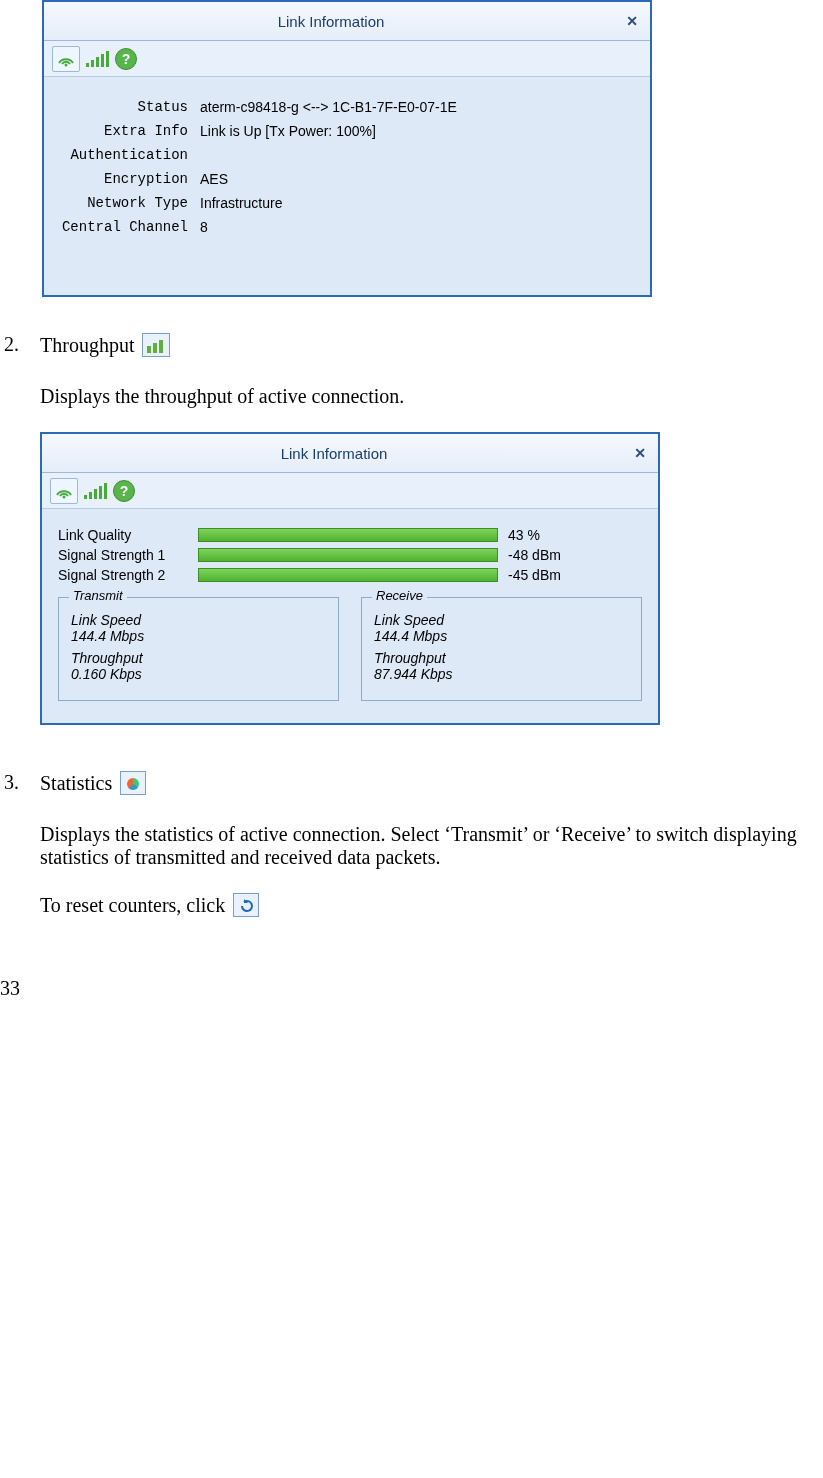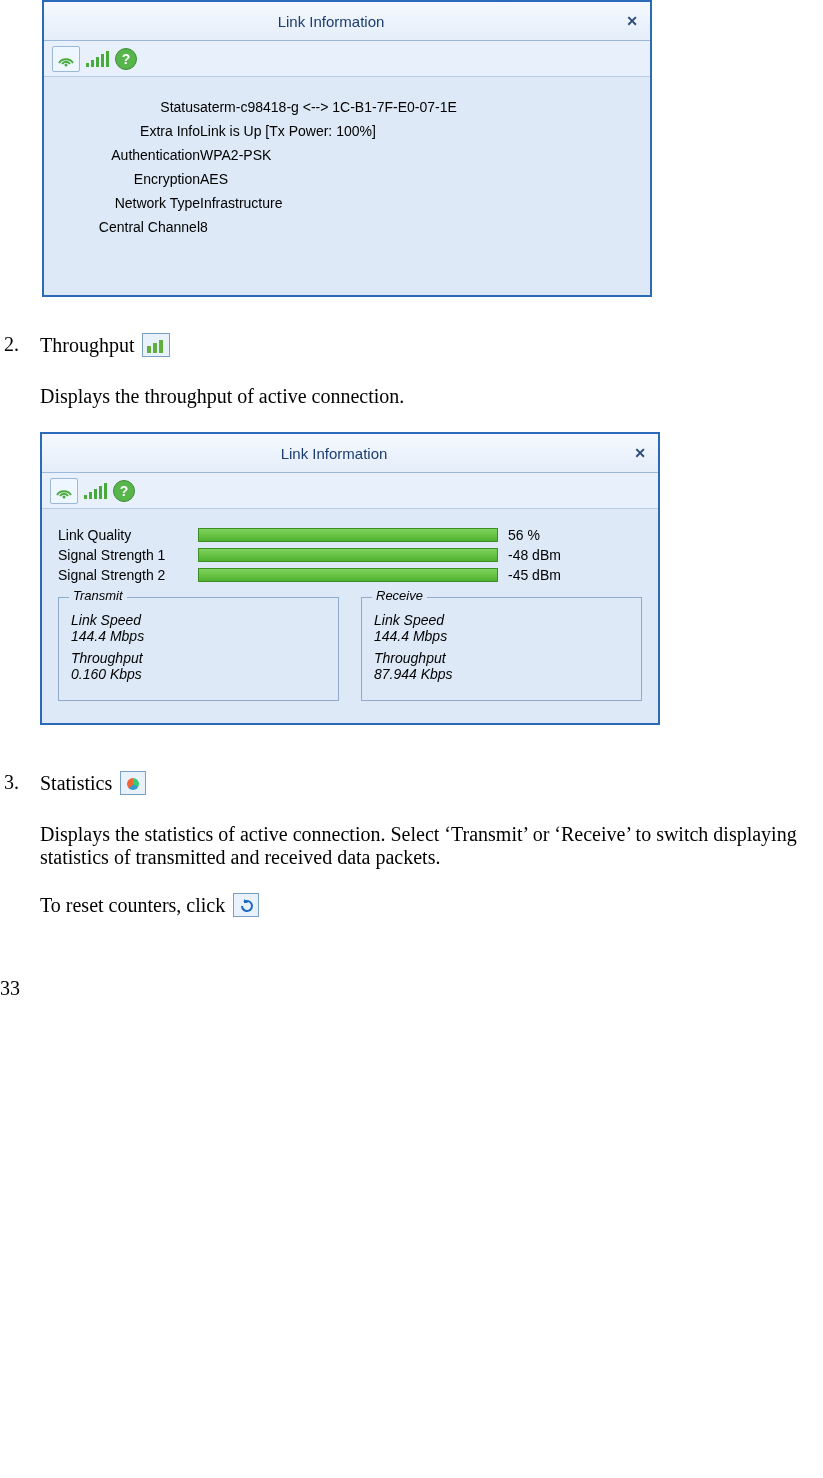--- a/index.html
+++ b/index.html
@@ -88,21 +88,21 @@
   .signalbars {
     display:flex; align-items:flex-end; gap:2px; height:16px;
   }
   .signalbars span{ width:3px; background:#49aa3c; }
   .sb1{height:4px}.sb2{height:7px}.sb3{height:10px}.sb4{height:13px}.sb5{height:16px}
 
   .dialog-body { padding:14px 16px 22px 16px; }
 
   
   .info-row { display:flex; margin:8px 0; }
-  .info-label { width:140px; text-align:right; color:#000; }
+  .info-label { width:140px; text-align:right; padding-right:12px; color:#000;font-family:Liberation Mono, monospace; }
   .info-value { flex:1; color:#000; }
 
   
   .tp-row { display:flex; align-items:center; margin:4px 0; }
   .tp-label { width:140px; padding-right:16px; }
   .tp-bar-track {
     width:300px; height:14px; position:relative; overflow:hidden;
   }
   .tp-bar {
     height:14px;
@@ -155,21 +155,20 @@
         <div class="info-row">
           <div class="info-label">Status</div>
           <div class="info-value">aterm-c98418-g &lt;--&gt; 1C-B1-7F-E0-07-1E</div>
         </div>
         <div class="info-row">
           <div class="info-label">Extra Info</div>
           <div class="info-value">Link is Up  [Tx Power: 100%]</div>
         </div>
         <div class="info-row">
           <div class="info-label">Authentication</div>
-          <div class="info-value">WPA2-PSK</div>
         </div>
         <div class="info-row">
           <div class="info-label">Encryption</div>
           <div class="info-value">AES</div>
         </div>
         <div class="info-row">
           <div class="info-label">Network Type</div>
           <div class="info-value">Infrastructure</div>
         </div>
         <div class="info-row">
@@ -214,21 +213,21 @@
                 <span class="sb5"></span>
             </div>
             <div class="tool-help">?</div>
           </div>
           <div class="dialog-body">
             <div class="tp-row">
               <div class="tp-label">Link Quality</div>
               <div class="tp-bar-track">
                   <div class="tp-bar" style="width:100%"></div>
                 </div>
-              <div class="tp-val">56 %</div>
+              <div class="tp-val">43 %</div>
             </div>
             <div class="tp-row">
               <div class="tp-label">Signal Strength 1</div>
               <div class="tp-bar-track">
                   <div class="tp-bar" style="width:100%"></div>
                 </div>
               <div class="tp-val">-48 dBm</div>
             </div>
             <div class="tp-row">
               <div class="tp-label">Signal Strength 2</div>

